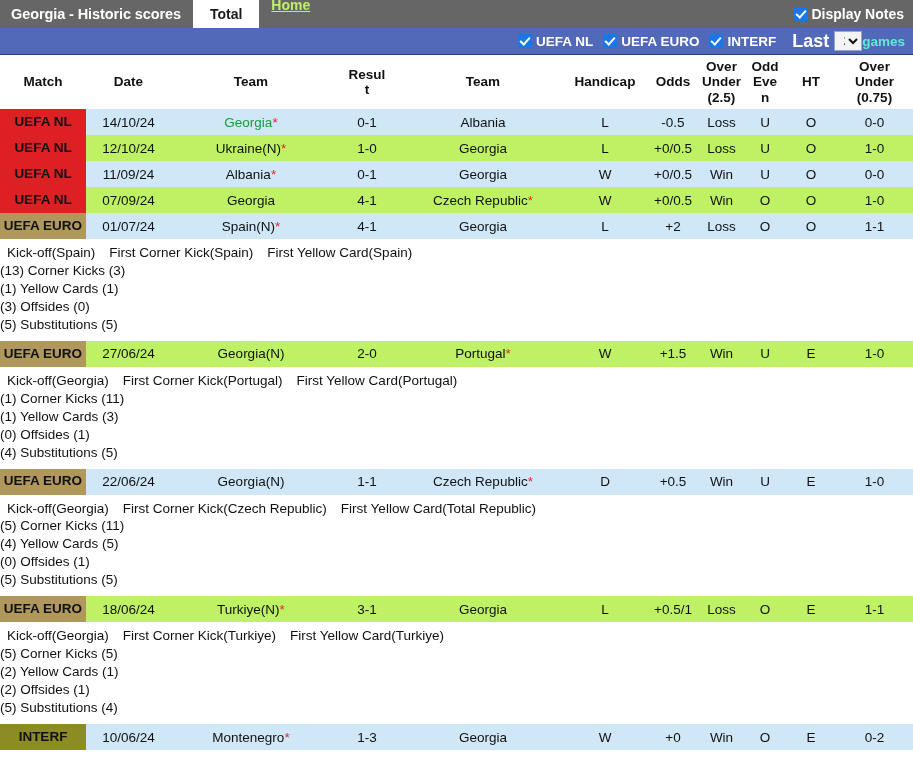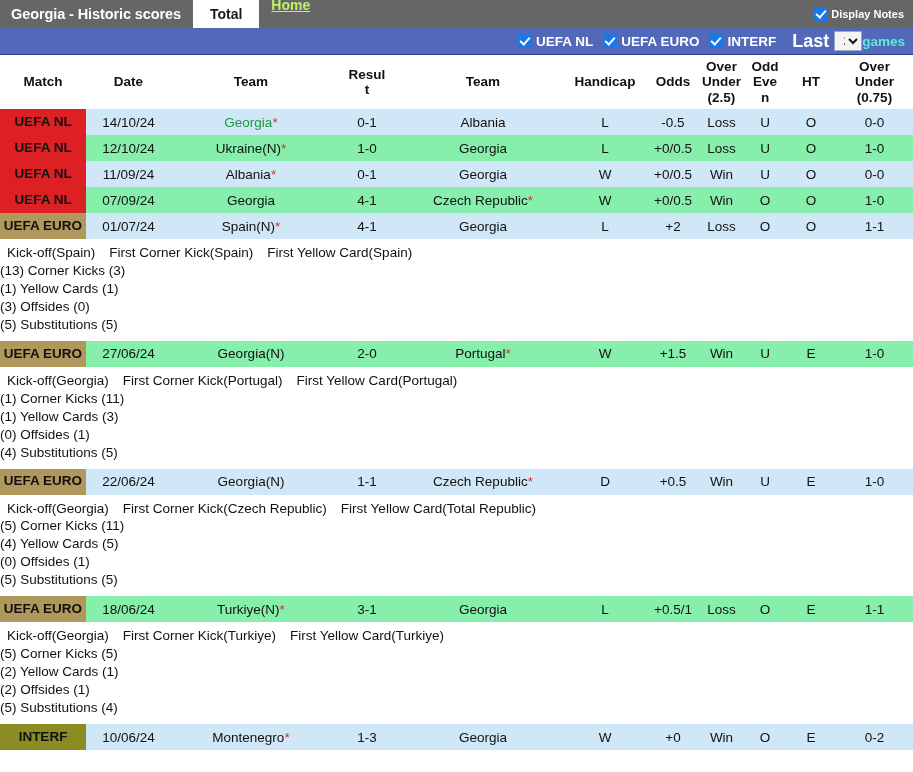--- a/index.html
+++ b/index.html
@@ -66,21 +66,21 @@
     content: "";
     position: absolute;
     left: 4px; top: 1px;
     width: 4px; height: 8px;
     border: solid #ffffff;
     border-width: 0 2px 2px 0;
     transform: rotate(42deg);
   }
   .notes-label {
     color: #ffffff;
-    font-size: 11px;
+    font-size: 14px;
     font-weight: bold;
     white-space: nowrap;
   }
 
   
   .filterbar {
     height: 27px;
     background: #5268b8;
     display: flex;
     align-items: center;
@@ -144,21 +144,21 @@
   table.scores td {
     font-size: 13.5px;
     height: 26px;
     vertical-align: middle;
     text-align: center;
     padding: 0 2px;
     color: #111111;
     white-space: nowrap;
   }
   tr.r-odd td  { background: #cfe7f7; }
-  tr.r-even td { background: #86efac; }
+  tr.r-even td { background: #bef264; }
 
   td.badge {
     color: #ffffff;
     font-weight: bold;
     font-size: 13px;
     line-height: 1.05;
     padding: 2px 1px;
     width: 86px;
   }
   td.badge.nl   { background: #dd2024 !important; }

